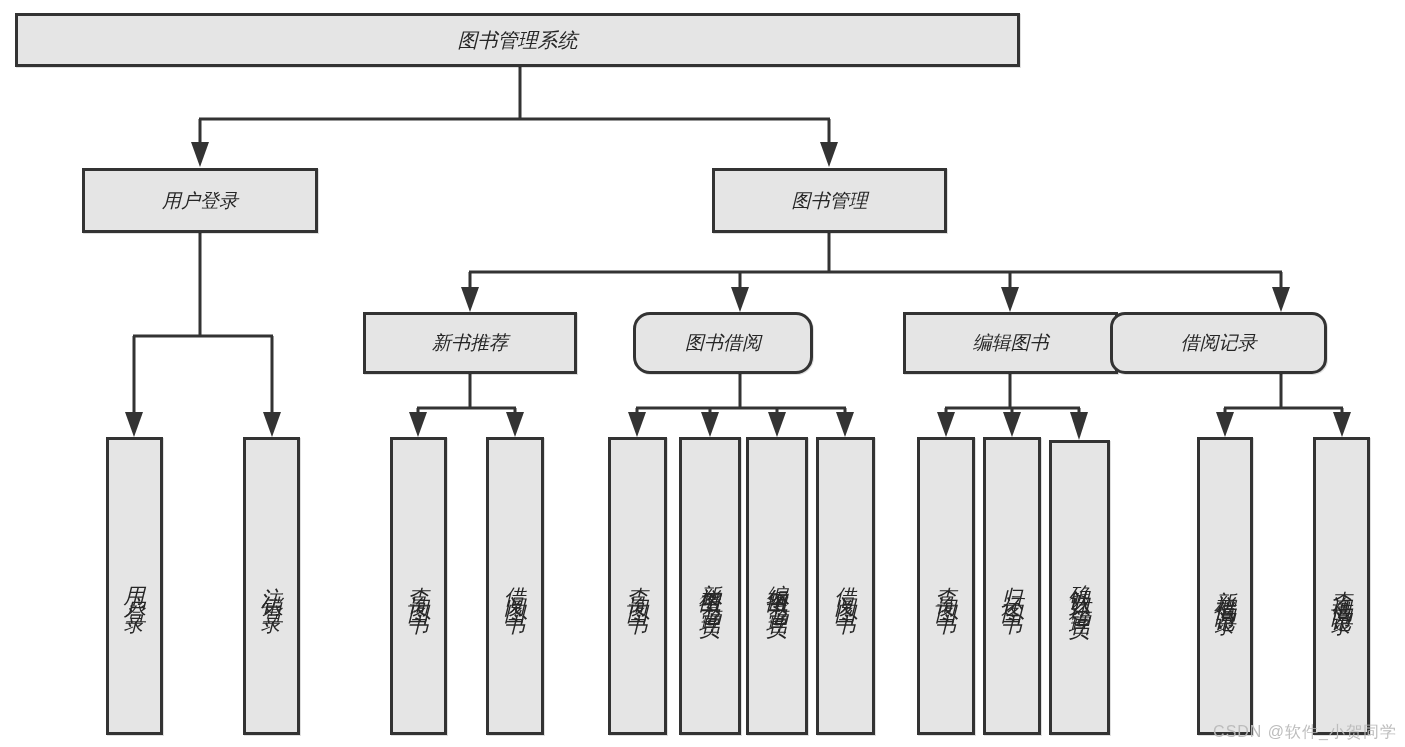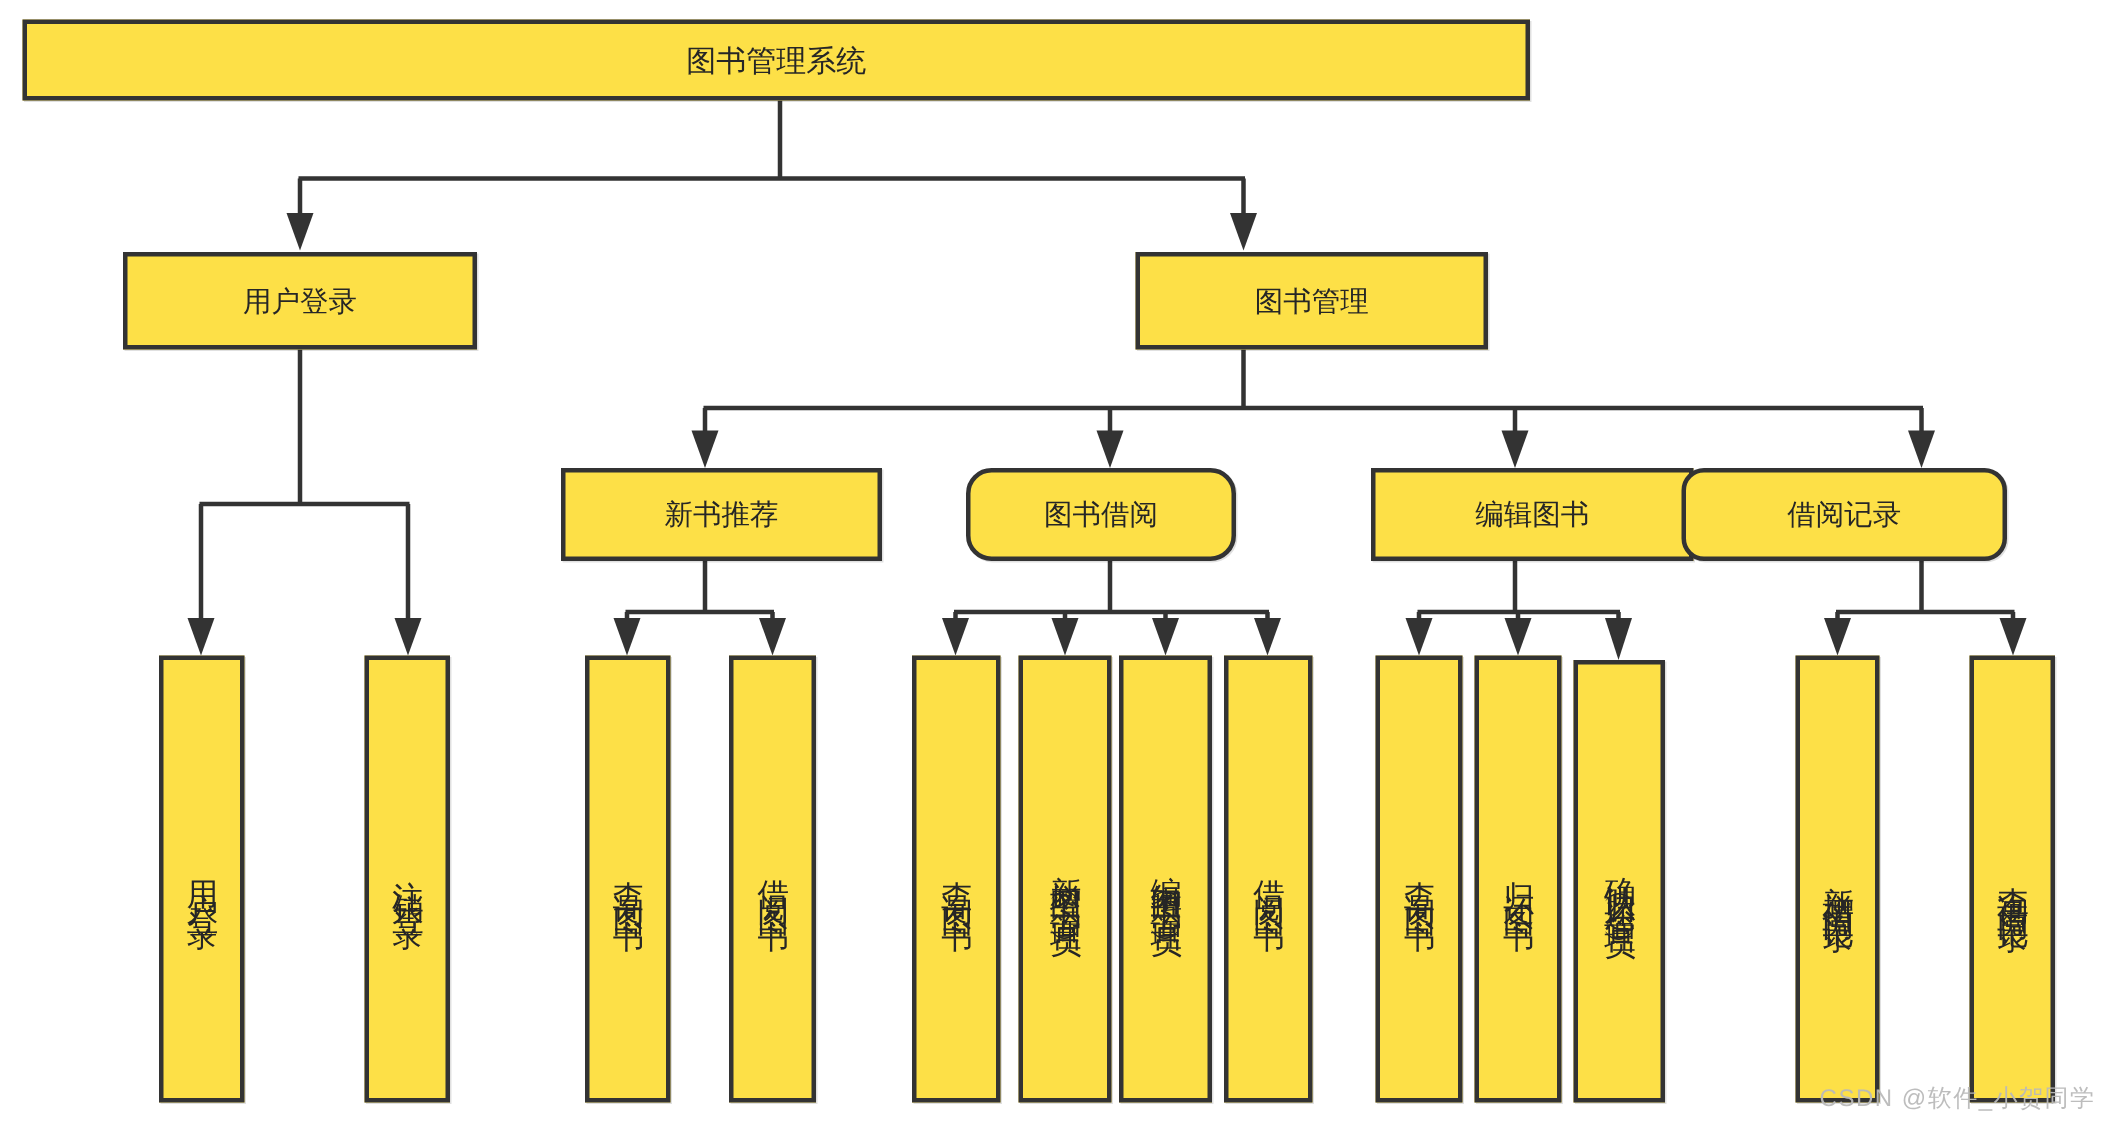--- a/index.html
+++ b/index.html
@@ -12,46 +12,47 @@
     overflow: hidden;
   }
   #connectors {
     position: absolute;
     left: 0; top: 0;
     width: 1405px; height: 747px;
   }
   .box {
     position: absolute;
     box-sizing: border-box;
-    background: #fde047;
+    background: #e5e5e5;
     border: 3px solid #333333;
     color: #262626;
     display: flex;
     align-items: center;
     justify-content: center;
     text-align: center;
     box-shadow: 1px 1px 0 rgba(0,0,0,0.12);
+    font-style: italic;
   }
   .root-box   { left: 15px;  top: 13px;  width: 1005px; height: 54px; font-size: 20px; }
   .h-box      { height: 65px; font-size: 19px; }
-  .r3-box     { top: 312px; height: 62px; font-size: 19px; margin-left: 11px; }
+  .r3-box     { top: 312px; height: 62px; font-size: 19px; }
   .leaf {
     top: 437px;
     height: 298px;
     font-size: 21px;
     writing-mode: vertical-rl;
     text-orientation: mixed;
     letter-spacing: 9px;
     line-height: 1;
     padding-top: 4px;
   }
   .leaf.tight { letter-spacing: 5px; padding-top: 6px; }
   
   .b-user-login { left: 82px;  top: 168px; width: 236px; }
-  .b-book-mgmt  { left: 712px; top: 168px; width: 235px; margin-left: 45px; }
+  .b-book-mgmt  { left: 712px; top: 168px; width: 235px; }
   
   .b-recommend  { left: 363px;  width: 214px; }
   .b-borrowing  { left: 633px;  width: 180px; border-radius: 17px; }
   .b-current    { left: 903px;  width: 215px; }
   .b-records    { left: 1110px; width: 217px; border-radius: 15px; }
   
   .l-1a { left: 106px;  width: 57px; }
   .l-1b { left: 243px;  width: 57px; }
   .l-2a { left: 390px;  width: 57px; }
   .l-2b { left: 486px;  width: 58px; }

